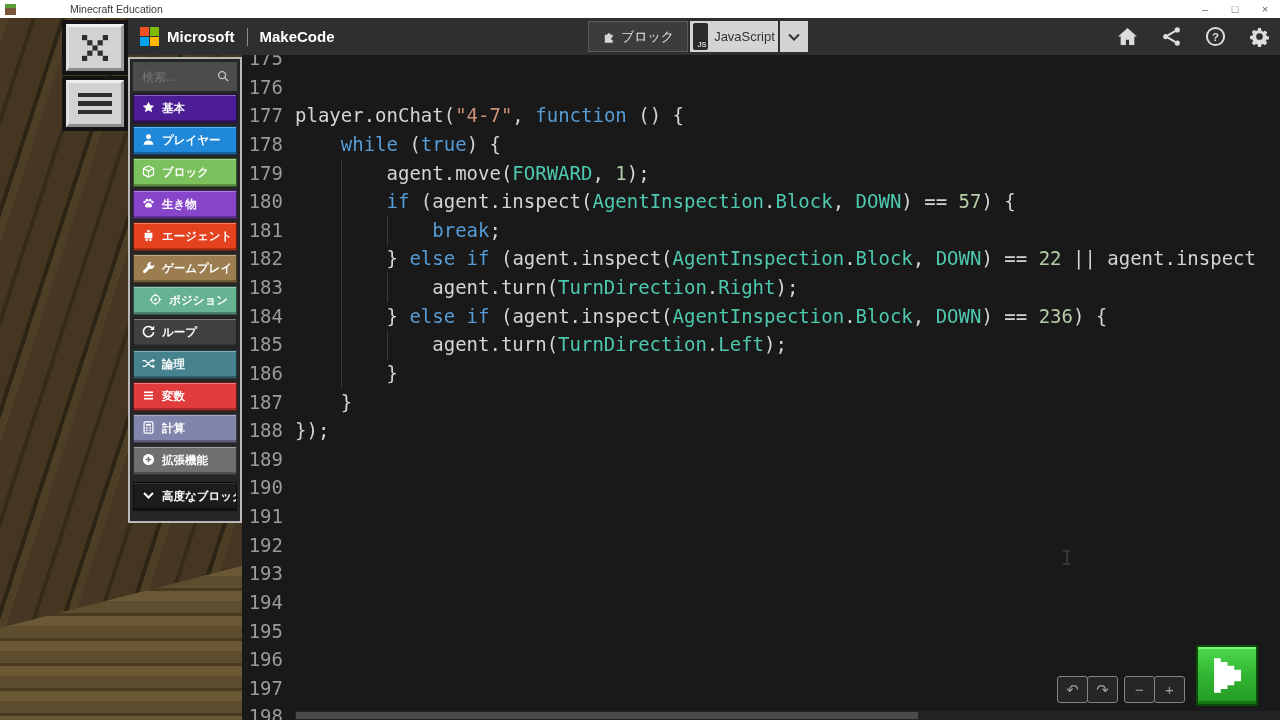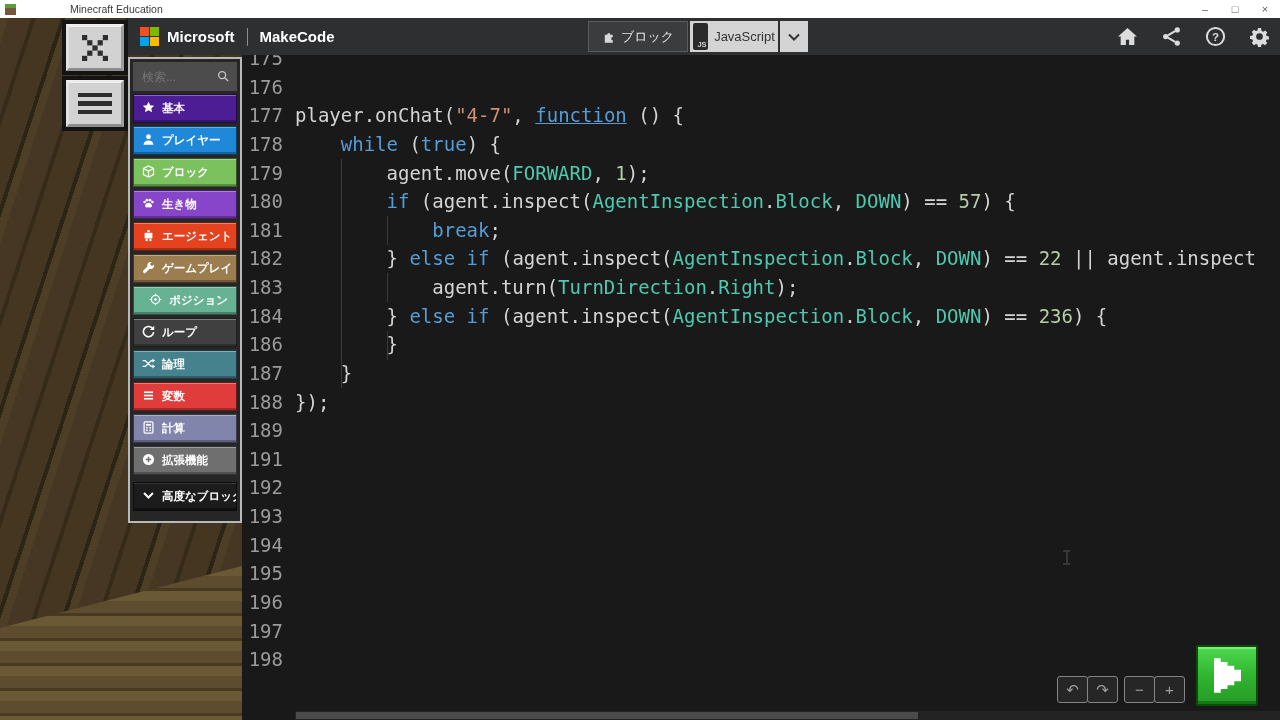--- a/index.html
+++ b/index.html
@@ -292,32 +292,34 @@
               <path d="M2.5 5l5.5 5.5L13.5 5"></path>
             </svg></span>
     <span class="cat-label">高度なブロック</span>
   </div></div>
   </div>
 
   <div class="editor">
     <div class="code-pane" id="code-pane">
         <div class="cline"><span class="ln">175</span><span class="ctext"></span></div>
         <div class="cline"><span class="ln">176</span><span class="ctext"></span></div>
-        <div class="cline"><span class="ln">177</span><span class="ctext"><span style="color: rgb(212, 212, 212);">player.onChat(</span><span style="color: rgb(206, 145, 120);">"4-7"</span><span style="color: rgb(212, 212, 212);">, </span><span style="color: rgb(86, 156, 214); text-decoration: underline;">function</span><span style="color: rgb(212, 212, 212);"> () {</span></span></div>
+        <div class="cline"><span class="ln">177</span><span class="ctext"><span style="color: rgb(212, 212, 212);">player.onChat(</span><span style="color: rgb(206, 145, 120);">"4-7"</span><span style="color: rgb(212, 212, 212);">, </span><span style="color: rgb(86, 156, 214);">function</span><span style="color: rgb(212, 212, 212);"> () {</span></span></div>
         <div class="cline"><span class="ln">178</span><span class="ctext"><span style="color: rgb(212, 212, 212);">    </span><span style="color: rgb(86, 156, 214);">while</span><span style="color: rgb(212, 212, 212);"> (</span><span style="color: rgb(86, 156, 214);">true</span><span style="color: rgb(212, 212, 212);">) {</span></span></div>
         <div class="cline"><span class="ln">179</span><span class="ctext"><span style="color: rgb(212, 212, 212);">        agent.move(</span><span style="color: rgb(78, 201, 176);">FORWARD</span><span style="color: rgb(212, 212, 212);">, </span><span style="color: rgb(181, 206, 168);">1</span><span style="color: rgb(212, 212, 212);">);</span></span></div>
         <div class="cline"><span class="ln">180</span><span class="ctext"><span style="color: rgb(212, 212, 212);">        </span><span style="color: rgb(86, 156, 214);">if</span><span style="color: rgb(212, 212, 212);"> (agent.inspect(</span><span style="color: rgb(78, 201, 176);">AgentInspection</span><span style="color: rgb(212, 212, 212);">.</span><span style="color: rgb(78, 201, 176);">Block</span><span style="color: rgb(212, 212, 212);">, </span><span style="color: rgb(78, 201, 176);">DOWN</span><span style="color: rgb(212, 212, 212);">) == </span><span style="color: rgb(181, 206, 168);">57</span><span style="color: rgb(212, 212, 212);">) {</span></span></div>
         <div class="cline"><span class="ln">181</span><span class="ctext"><span style="color: rgb(212, 212, 212);">            </span><span style="color: rgb(86, 156, 214);">break</span><span style="color: rgb(212, 212, 212);">;</span></span></div>
         <div class="cline"><span class="ln">182</span><span class="ctext"><span style="color: rgb(212, 212, 212);">        } </span><span style="color: rgb(86, 156, 214);">else</span><span style="color: rgb(212, 212, 212);"> </span><span style="color: rgb(86, 156, 214);">if</span><span style="color: rgb(212, 212, 212);"> (agent.inspect(</span><span style="color: rgb(78, 201, 176);">AgentInspection</span><span style="color: rgb(212, 212, 212);">.</span><span style="color: rgb(78, 201, 176);">Block</span><span style="color: rgb(212, 212, 212);">, </span><span style="color: rgb(78, 201, 176);">DOWN</span><span style="color: rgb(212, 212, 212);">) == </span><span style="color: rgb(181, 206, 168);">22</span><span style="color: rgb(212, 212, 212);"> || agent.inspect</span></span></div>
         <div class="cline"><span class="ln">183</span><span class="ctext"><span style="color: rgb(212, 212, 212);">            agent.turn(</span><span style="color: rgb(78, 201, 176);">TurnDirection</span><span style="color: rgb(212, 212, 212);">.</span><span style="color: rgb(78, 201, 176);">Right</span><span style="color: rgb(212, 212, 212);">);</span></span></div>
         <div class="cline"><span class="ln">184</span><span class="ctext"><span style="color: rgb(212, 212, 212);">        } </span><span style="color: rgb(86, 156, 214);">else</span><span style="color: rgb(212, 212, 212);"> </span><span style="color: rgb(86, 156, 214);">if</span><span style="color: rgb(212, 212, 212);"> (agent.inspect(</span><span style="color: rgb(78, 201, 176);">AgentInspection</span><span style="color: rgb(212, 212, 212);">.</span><span style="color: rgb(78, 201, 176);">Block</span><span style="color: rgb(212, 212, 212);">, </span><span style="color: rgb(78, 201, 176);">DOWN</span><span style="color: rgb(212, 212, 212);">) == </span><span style="color: rgb(181, 206, 168);">236</span><span style="color: rgb(212, 212, 212);">) {</span></span></div>
+        <div class="cline"><span class="ln">185</span><span class="ctext"><span style="color: rgb(212, 212, 212);">            agent.turn(</span><span style="color: rgb(78, 201, 176);">TurnDirection</span><span style="color: rgb(212, 212, 212);">.</span><span style="color: rgb(78, 201, 176);">Left</span><span style="color: rgb(212, 212, 212);">);</span></span></div>
         <div class="cline"><span class="ln">186</span><span class="ctext"><span style="color: rgb(212, 212, 212);">        }</span></span></div>
         <div class="cline"><span class="ln">187</span><span class="ctext"><span style="color: rgb(212, 212, 212);">    }</span></span></div>
         <div class="cline"><span class="ln">188</span><span class="ctext"><span style="color: rgb(212, 212, 212);">});</span></span></div>
         <div class="cline"><span class="ln">189</span><span class="ctext"></span></div>
+        <div class="cline"><span class="ln">190</span><span class="ctext"></span></div>
         <div class="cline"><span class="ln">191</span><span class="ctext"></span></div>
         <div class="cline"><span class="ln">192</span><span class="ctext"></span></div>
         <div class="cline"><span class="ln">193</span><span class="ctext"></span></div>
         <div class="cline"><span class="ln">194</span><span class="ctext"></span></div>
         <div class="cline"><span class="ln">195</span><span class="ctext"></span></div>
         <div class="cline"><span class="ln">196</span><span class="ctext"></span></div>
         <div class="cline"><span class="ln">197</span><span class="ctext"></span></div>
         <div class="cline"><span class="ln">198</span><span class="ctext"></span></div>
       </div>
     <div class="iguide" style="left:99px;top:104px;height:229px;"></div>

